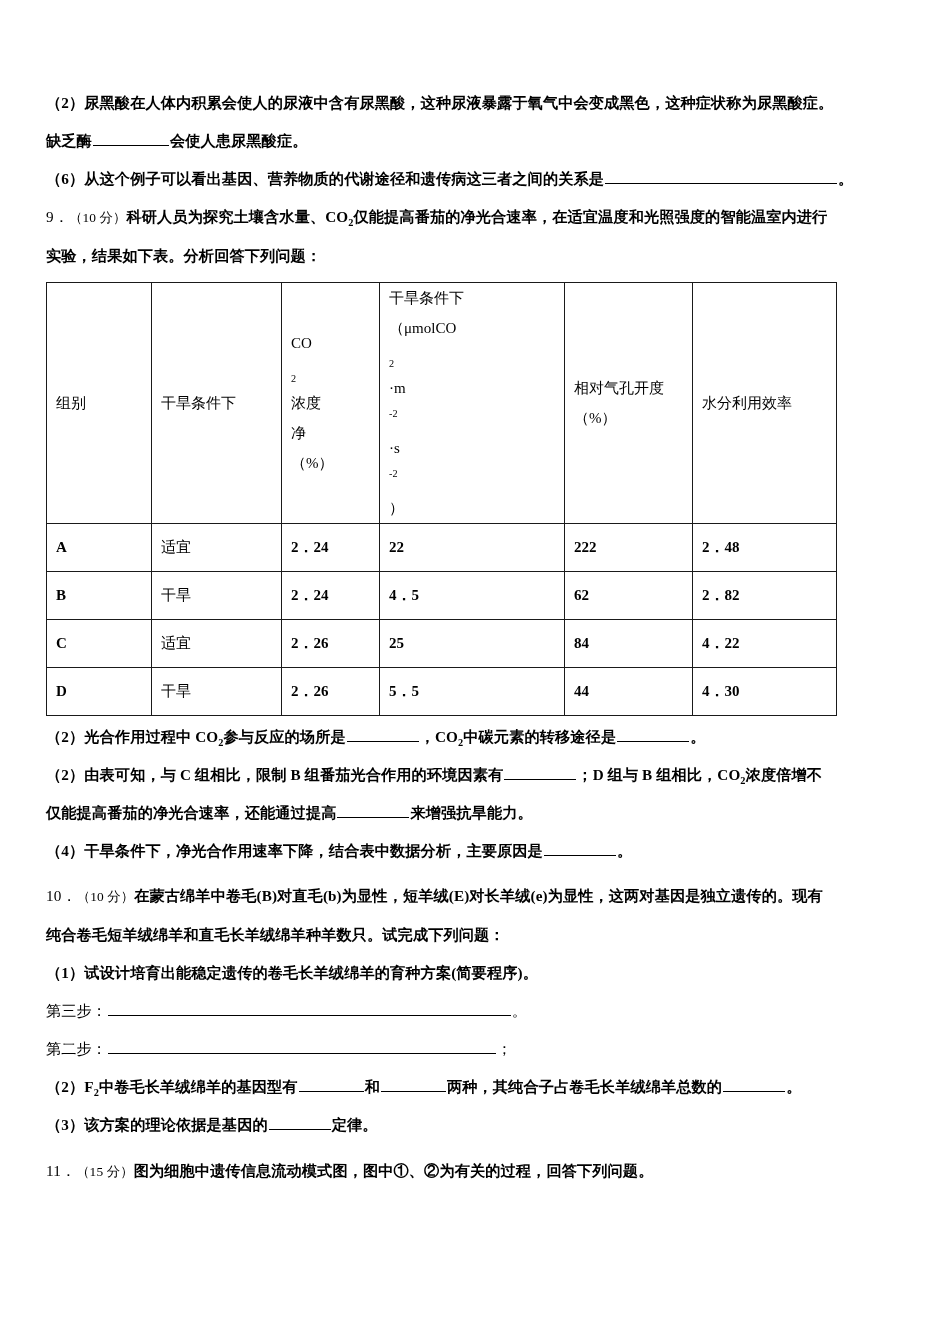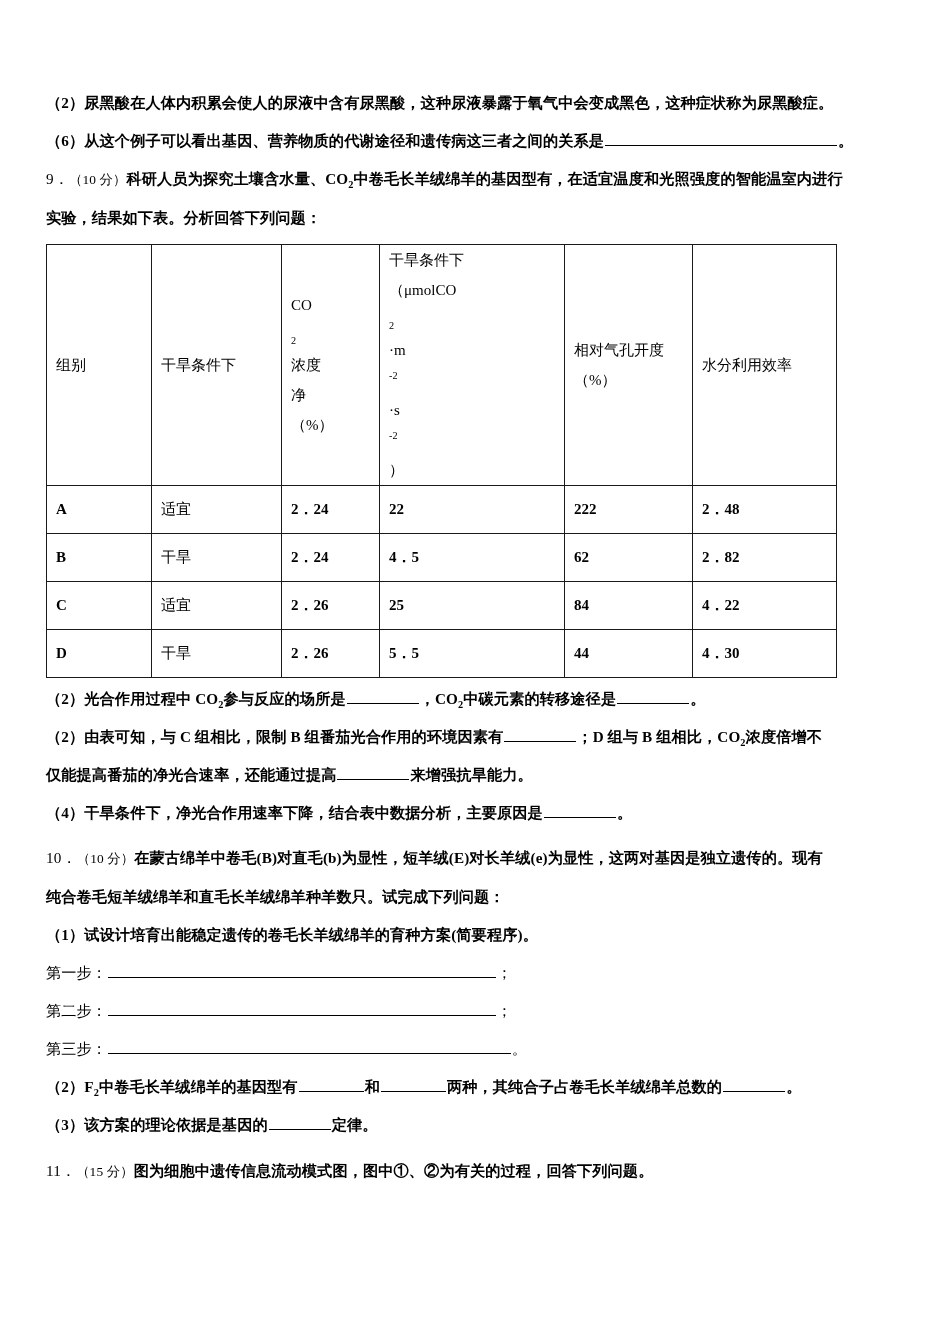--- a/index.html
+++ b/index.html
@@ -107,27 +107,30 @@
 </style>
 </head>
 <body>
 
 <div class="page">
 
   <div class="line bold">
     <span>（2）尿黑酸在人体内积累会使人的尿液中含有尿黑酸，这种尿液暴露于氧气中会变成黑色，这种症状称为尿黑酸症。</span>
   </div>
 
+  <div class="line bold">
+    <span>缺乏酶</span><span class="blank b-76"></span><span>会使人患尿黑酸症。</span>
+  </div>
 
   <div class="line bold">
     <span>（6）从这个例子可以看出基因、营养物质的代谢途径和遗传病这三者之间的关系是</span><span class="blank b-230"></span><span>。</span>
   </div>
 
   <div class="line bold">
-    <span class="qnum">9．</span><span class="qnum sm">（10 分）</span><span>科研人员为探究土壤含水量、CO</span><sub>2</sub><span>中卷毛长羊绒绵羊的基因型有，在适宜温度和光照强度的智能温室内进行</span>
+    <span class="qnum">9．</span><span class="qnum sm">（10 分）</span><span>科研人员为探究土壤含水量、CO</span><sub>2</sub><span>仅能提高番茄的净光合速率，在适宜温度和光照强度的智能温室内进行</span>
   </div>
   <div class="line bold">
     <span>实验，结果如下表。分析回答下列问题：</span>
   </div>
 
   <table class="data">
     <colgroup>
       <col class="col-g">
         <col class="col-w">
         <col class="col-c">
@@ -223,28 +226,25 @@
   </div>
   <div class="line bold">
     <span>纯合卷毛短羊绒绵羊和直毛长羊绒绵羊种羊数只。试完成下列问题：</span>
   </div>
 
   <div class="line bold">
     <span>（1）试设计培育出能稳定遗传的卷毛长羊绒绵羊的育种方案(简要程序)。</span>
   </div>
 
   <div class="step-row">
-    <span class="step-label">第一步：</span><span class="blank b-380"></span><span>；</span>
+    <span class="step-label">第三步：</span><span class="blank b-395"></span><span>。</span>
   </div>
   <div class="step-row">
     <span class="step-label">第二步：</span><span class="blank b-380"></span><span>；</span>
   </div>
-  <div class="step-row">
-    <span class="step-label">第三步：</span><span class="blank b-395"></span><span>。</span>
-  </div>
 
   <div class="line bold">
     <span>（2）F</span><sub>2</sub><span>中卷毛长羊绒绵羊的基因型有</span><span class="blank b-65"></span><span>和</span><span class="blank b-65"></span><span>两种，其纯合子占卷毛长羊绒绵羊总数的</span><span class="blank b-62"></span><span>。</span>
   </div>
 
   <div class="line bold">
     <span>（3）该方案的理论依据是基因的</span><span class="blank b-62"></span><span>定律。</span>
   </div>
 
   <div class="line bold" style="margin-top:8px;">

